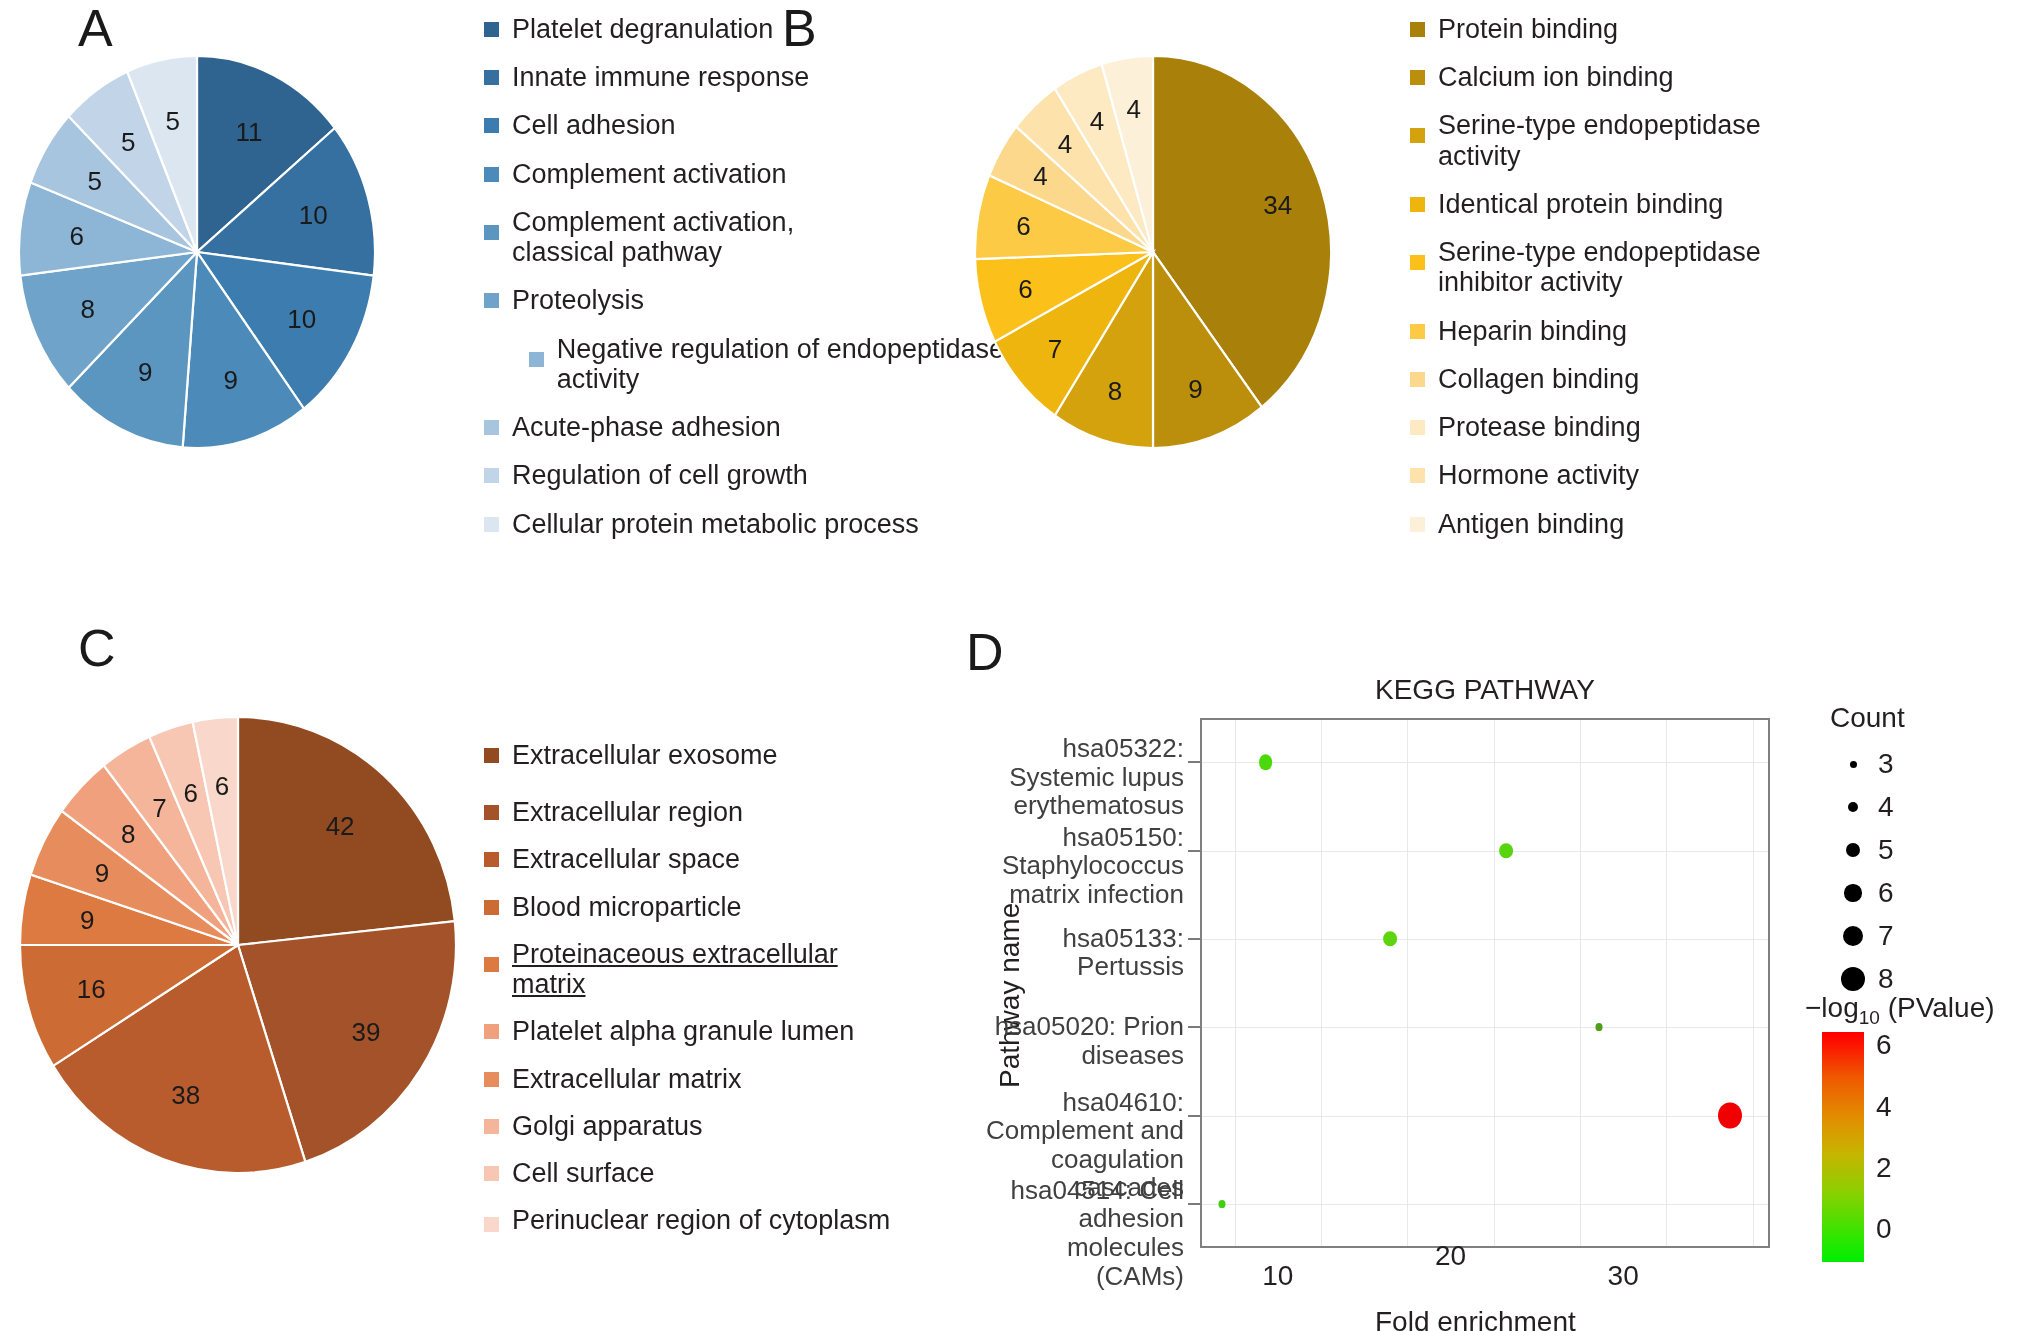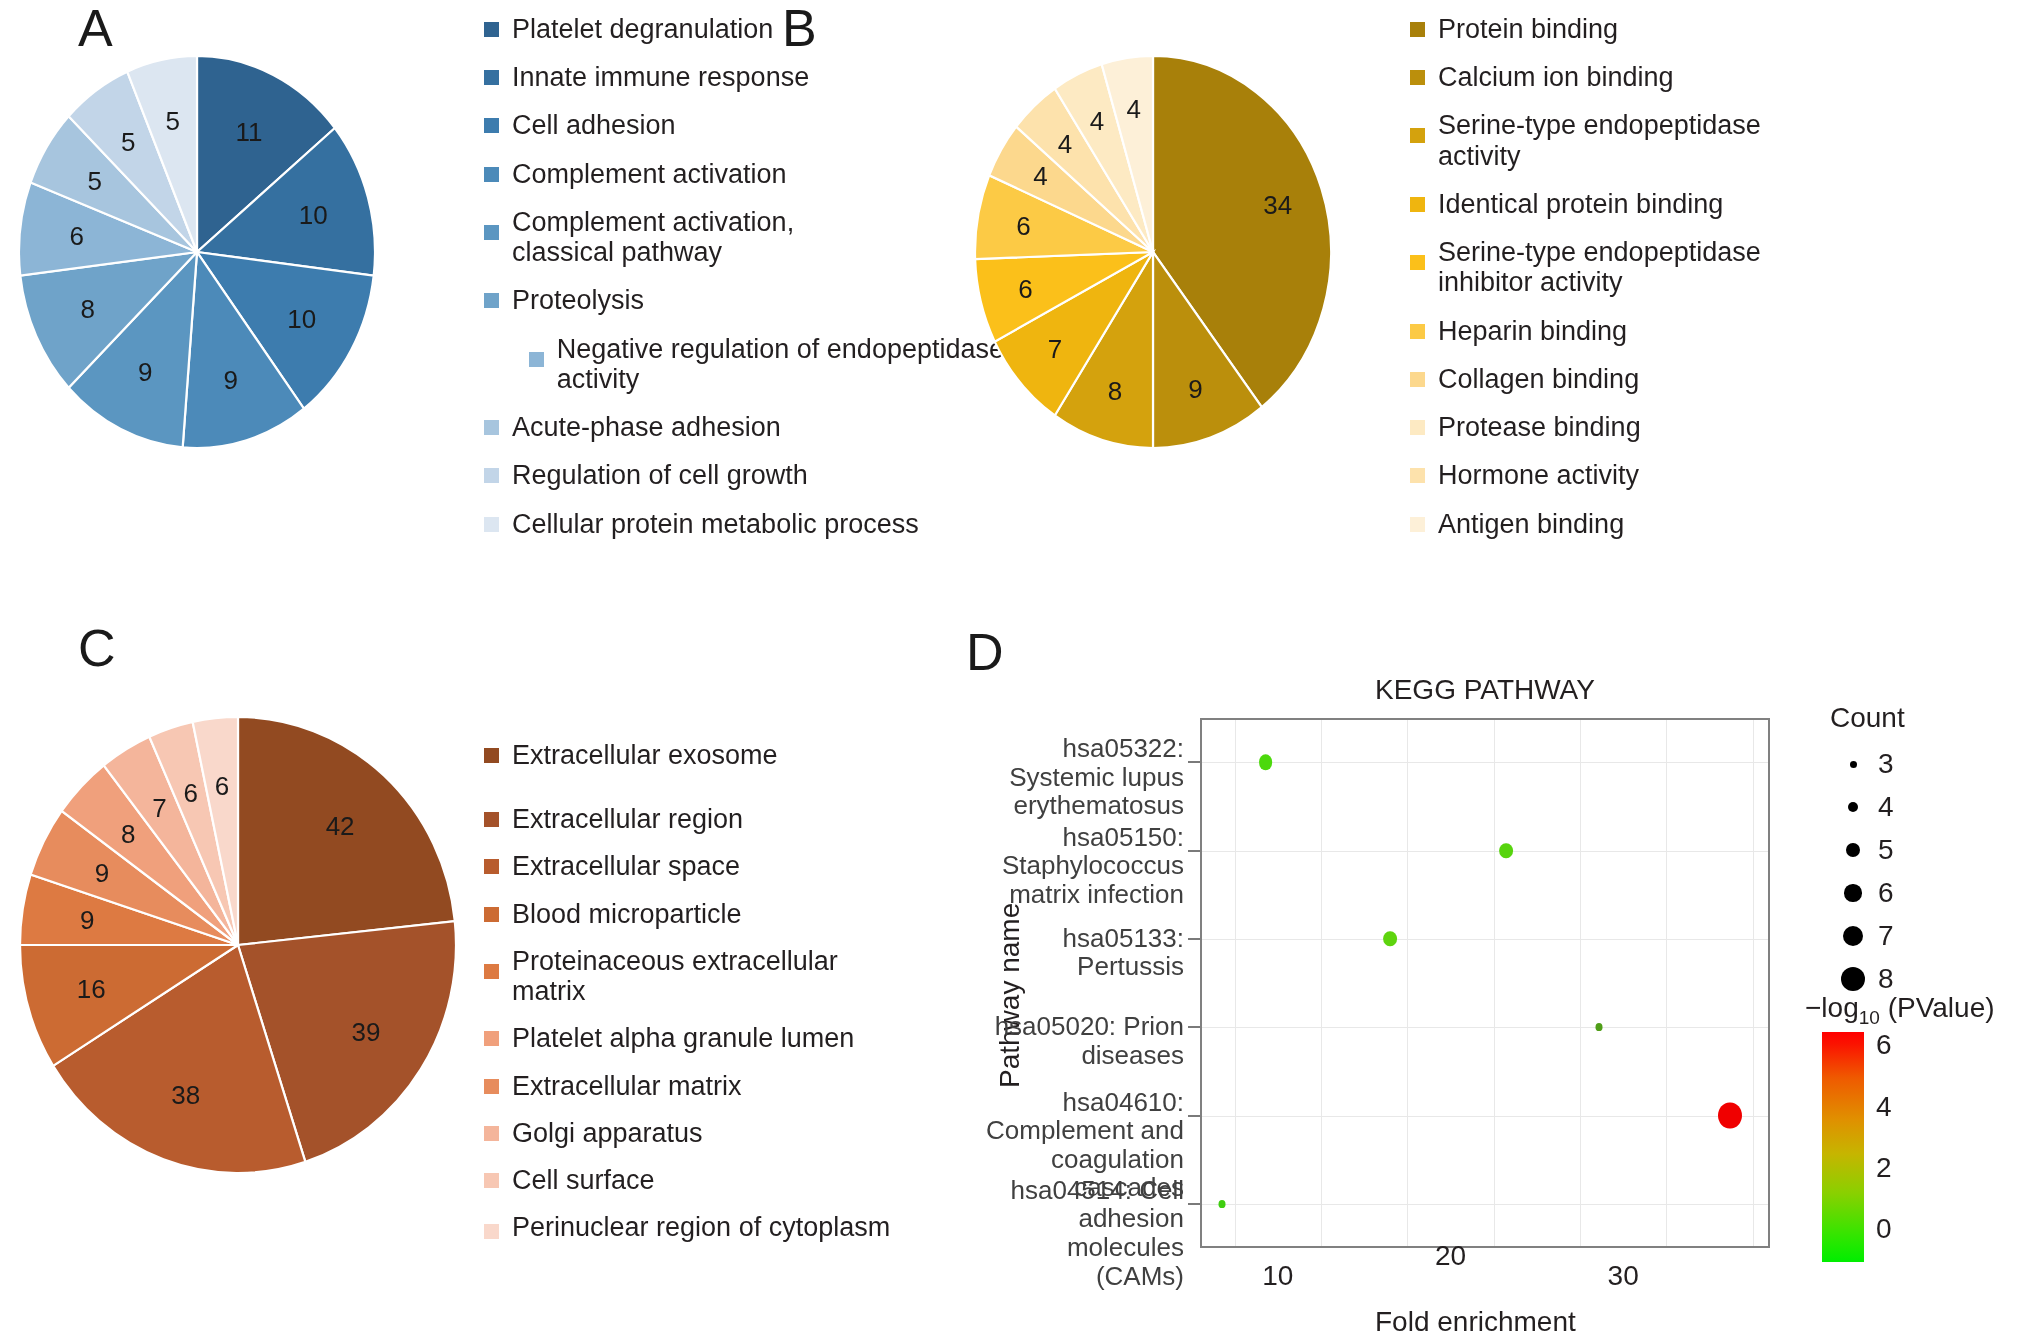--- a/index.html
+++ b/index.html
@@ -201,37 +201,37 @@
         <text x="118.22874646832184" y="128.13252407474403" text-anchor="middle" class="slice-label">8</text>
         <path d="M 228 230 L 93.78579837900654 50.33354817766735 A 218 228 0 0 1 139.33141180947558 21.711635657486966 Z" fill="#f4b59b" stroke="#ffffff" stroke-width="2.2"></path>
         <text x="149.40518976872568" y="102.19609880794292" text-anchor="middle" class="slice-label">7</text>
         <path d="M 228 230 L 139.33141180947558 21.711635657486966 A 218 228 0 0 1 182.67525140172856 6.982347032692303 Z" fill="#f7c7b3" stroke="#ffffff" stroke-width="2.2"></path>
         <text x="180.844006658383" y="87.21137999929351" text-anchor="middle" class="slice-label">6</text>
         <path d="M 228 230 L 182.67525140172856 6.982347032692303 A 218 228 0 0 1 228.00000000000014 2 Z" fill="#f9d8cb" stroke="#ffffff" stroke-width="2.2"></path>
         <text x="212.04895650535624" y="80.27430549922357" text-anchor="middle" class="slice-label">6</text>
       </svg>
   </div>
   <div class="legend" id="legendC" style="left:484px;top:120px;width:500px;">
-      <div class="legend-item" style="margin-bottom: 34px;">
+      <div class="legend-item" style="margin-bottom: 27px;">
         <span class="legend-swatch" style="background: rgb(146, 74, 33); margin-top: 8px;"></span>
         <span class="legend-label">Extracellular exosome</span>
       </div>
       <div class="legend-item" style="margin-bottom: 17px;">
         <span class="legend-swatch" style="background: rgb(164, 82, 42); margin-top: 8px;"></span>
         <span class="legend-label">Extracellular region</span>
       </div>
       <div class="legend-item" style="margin-bottom: 17px;">
         <span class="legend-swatch" style="background: rgb(184, 92, 46); margin-top: 8px;"></span>
         <span class="legend-label">Extracellular space</span>
       </div>
       <div class="legend-item" style="margin-bottom: 17px;">
         <span class="legend-swatch" style="background: rgb(204, 107, 51); margin-top: 8px;"></span>
         <span class="legend-label">Blood microparticle</span>
       </div>
-      <div class="legend-item" style="margin-bottom: 17px;">
+      <div class="legend-item" style="margin-bottom: 17px; text-decoration: underline;">
         <span class="legend-swatch" style="background: rgb(221, 122, 66); margin-top: 18px;"></span>
         <span class="legend-label">Proteinaceous extracellular
 matrix</span>
       </div>
       <div class="legend-item" style="margin-bottom: 17px;">
         <span class="legend-swatch" style="background: rgb(240, 160, 124); margin-top: 8px;"></span>
         <span class="legend-label">Platelet alpha granule lumen</span>
       </div>
       <div class="legend-item" style="margin-bottom: 17px;">
         <span class="legend-swatch" style="background: rgb(231, 140, 93); margin-top: 8px;"></span>

